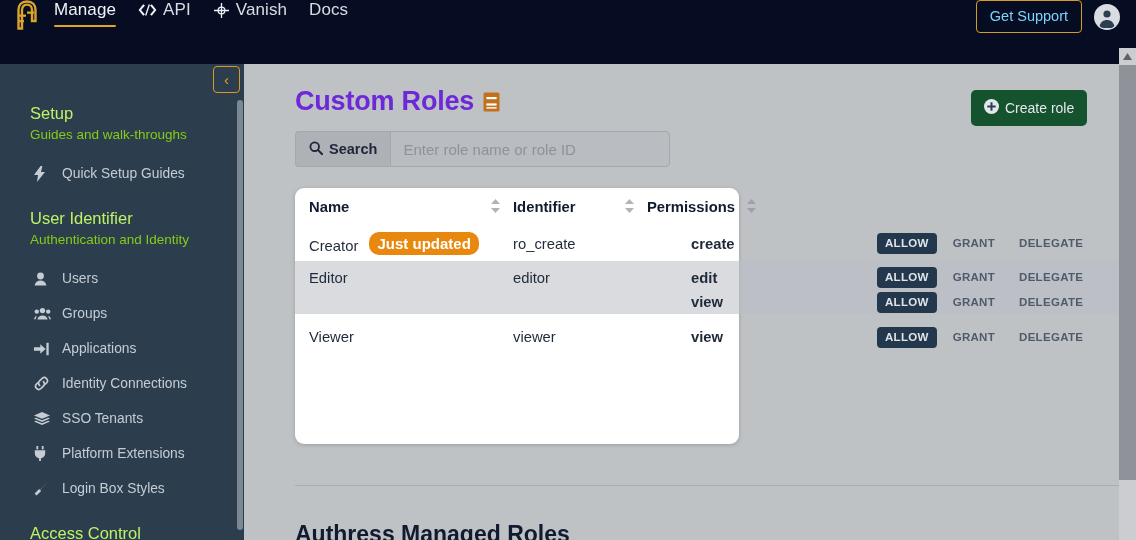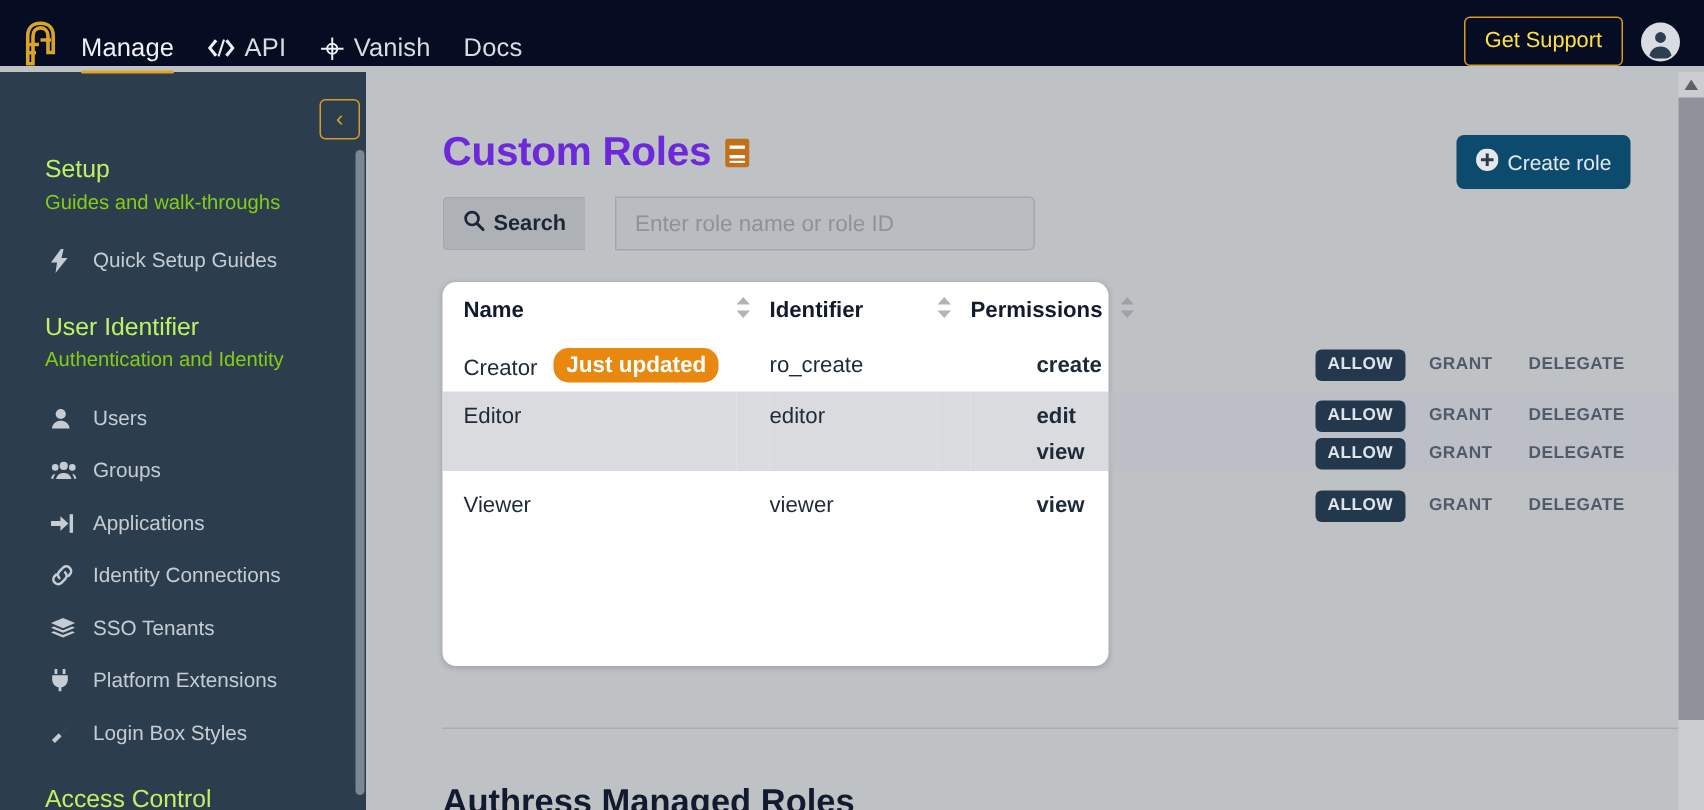--- a/index.html
+++ b/index.html
@@ -7,41 +7,41 @@
   body {
     width:1136px; height:540px;
     font-family:"Liberation Sans", sans-serif;
     background:#bfc2c5;
     overflow:hidden;
     position:relative;
   }
 
   
   #topnav{
-    position:absolute; left:0; top:0; width:1136px; height:44px;
+    position:absolute; left:0; top:0; width:1136px; height:64px;
     background:#060d23;
-    display:flex; align-items:flex-end;
+    display:flex; align-items:flex-start;
     z-index:40;
   }
   #logo{ width:54px; display:flex; justify-content:center; align-items:center; }
   #logo svg{ display:block; }
   .navlink{
     color:#d9dde3; font-size:17px; letter-spacing:.1px;
     margin-right:22px; cursor:pointer; display:flex; align-items:center; gap:6px;
     position:relative; padding-bottom:2px;
   }
   .navlink.active{ color:#f0f2f5; }
   .navlink.active:after{
     content:""; position:absolute; left:0; right:0; bottom:-5px; height:2px;
     background:#e0a526; border-radius:1px;
   }
   .navicon{ color:#eef1f5; font-size:15px; display:inline-flex; }
   #nav-right{ margin-left:auto; display:flex; align-items:center; padding-right:16px; gap:12px; }
   #get-support{
-    border:1px solid #d79a24; color:#fde047; background:transparent;
+    border:1px solid #d79a24; color:#7dd3fc; background:transparent;
     font-size:14.5px; padding:7px 13px 8px; border-radius:4px; cursor:pointer;
     font-family:"Liberation Sans", sans-serif;
   }
   #avatar{ width:26px; height:26px; border-radius:50%; background:#d9dde3;
     display:flex; align-items:center; justify-content:center; cursor:pointer; }
   #avatar svg{ display:block; }
 
   
   #sidebar{
     position:absolute; left:0; top:48px; width:244px; height:492px;
@@ -84,27 +84,27 @@
     background:#bfc2c5; overflow:hidden;
   }
   #page-title-row{
     position:absolute; left:51px; top:38px; display:flex; align-items:center; gap:9px;
   }
   #page-title{ font-size:27px; font-weight:bold; color:#6d28d9; letter-spacing:-.2px; }
   #title-book-icon svg{ display:block; }
 
   #create-role{
     position:absolute; left:727px; top:42px;
-    background:#0c4a6e; color:#e4e8ec; border:none; border-radius:5px;
+    background:#14532d; color:#e4e8ec; border:none; border-radius:5px;
     font-size:14px; padding:9px 13px; cursor:pointer; display:flex; align-items:center; gap:6px;
     font-family:"Liberation Sans", sans-serif;
   }
 
   #search-wrap{
-    position:absolute; left:51px; top:83px; display:flex; height:36px;gap:20px;
+    position:absolute; left:51px; top:83px; display:flex; height:36px;
   }
   #search-btn{
     background:#aeb2b6; color:#1c2638; font-size:14.5px; font-weight:bold;
     border:1px solid #a4a8ad; border-right:none; border-radius:4px 0 0 4px;
     display:flex; align-items:center; gap:6px; padding:0 13px; cursor:pointer;
   }
   #search-input{
     width:280px; border:1px solid #a4a8ad; border-radius:0 4px 4px 0;
     background:#b9bcc0; color:#2c3340; font-size:15px; padding:0 12px;
     outline:none; font-family:"Liberation Sans", sans-serif;

